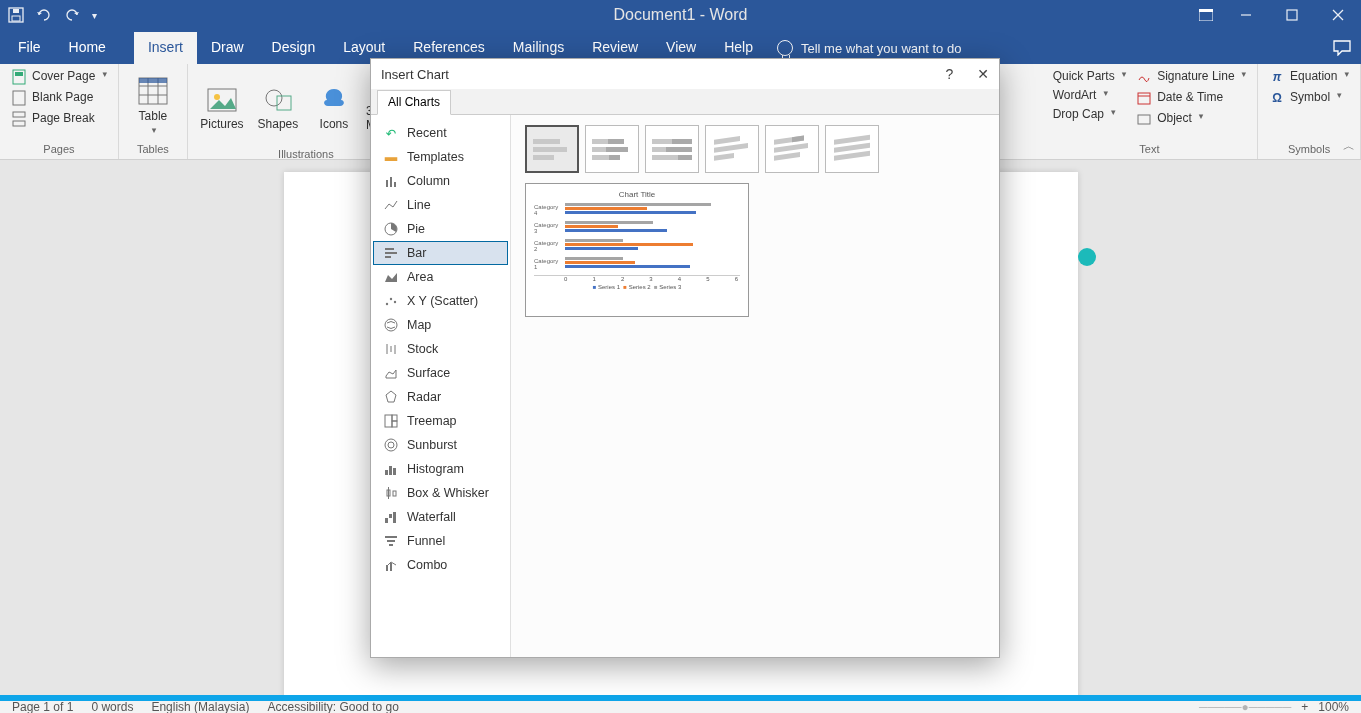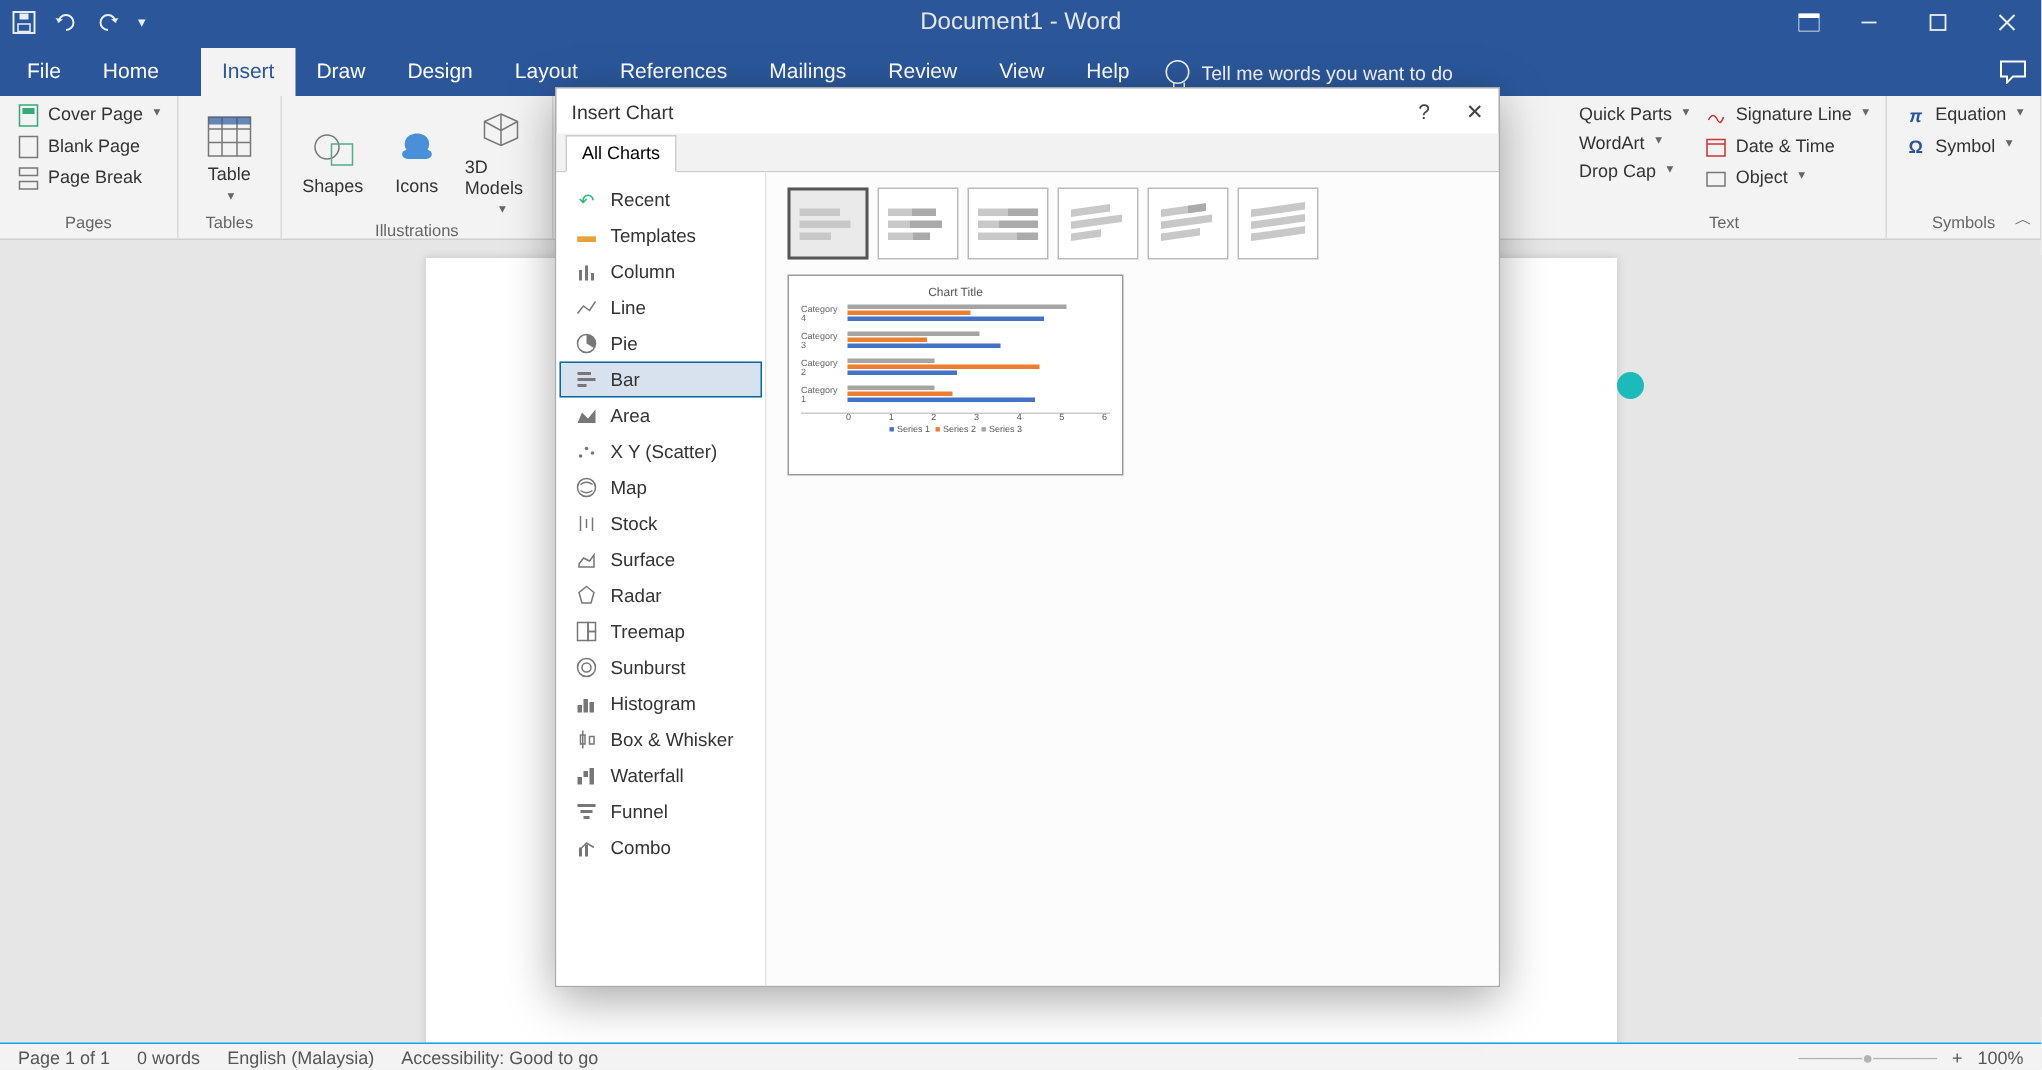--- a/index.html
+++ b/index.html
@@ -35,21 +35,21 @@
 .bigbtn { display: flex; flex-direction: column; align-items: center; justify-content: center; width: 52px; padding: 2px; font-size: 12px; color: #333; gap: 2px; }
 .bigbtn .bigic { width: 32px; height: 32px; display:flex; align-items:center; justify-content:center; }
 .ribbon-collapse { position: absolute; right: 6px; bottom: 4px; font-size: 12px; color: #666; }
 
 
 .docarea { position: absolute; top: 160px; left: 0; right: 0; bottom: 18px; background: #e6e6e6; display: flex; justify-content: center; overflow: hidden; }
 .page { width: 794px; min-height: 800px; background: #fff; margin-top: 12px; box-shadow: 0 0 6px rgba(0,0,0,.15); position: relative; }
 .scrollhint { position: absolute; right: -18px; top: 76px; width: 18px; height: 18px; border-radius: 50%; background: #1cbaba; }
 
 
-.statusbar { position: absolute; bottom: 0; left: 0; right: 0; height: 18px; background: #f3f3f3; border-top: 1px solid #0ea5e9; display: flex; align-items: center; font-size: 12px; color: #555; padding: 0 12px; gap: 18px; }
+.statusbar { position: absolute; bottom: 0; left: 0; right: 0; height: 18px; background: #f3f3f3; border-top: 6px solid #0ea5e9; display: flex; align-items: center; font-size: 12px; color: #555; padding: 0 12px; gap: 18px; }
 .statusbar .right { margin-left: auto; display: flex; gap: 10px; align-items: center; }
 
 
 .dialog { position: absolute; left: 370px; top: 58px; width: 630px; height: 600px; background: #fff; border: 1px solid #aaa; box-shadow: 0 8px 30px rgba(0,0,0,.35); display: flex; flex-direction: column; }
 .dlg-title { height: 30px; display: flex; align-items: center; padding: 0 10px; font-size: 13px; color: #333; }
 .dlg-titleicons { margin-left: auto; display: flex; gap: 24px; font-size: 14px; color: #444; }
 .dlg-tabrow { height: 26px; border-bottom: 1px solid #ccc; display: flex; padding-left: 6px; background: #f2f2f2; }
 .dlg-tab { padding: 4px 10px; font-size: 12px; border: 1px solid #ccc; border-bottom: 1px solid #fff; background: #fff; position: relative; top: 1px; }
 .dlg-body { flex: 1; display: flex; background: #f8f8f8; }
 .catlist { width: 140px; background: #fff; border-right: 1px solid #e0e0e0; padding: 6px 2px; }
@@ -134,21 +134,21 @@
   <div class="tab">Draw</div>
   <div class="tab">Design</div>
   <div class="tab">Layout</div>
   <div class="tab">References</div>
   <div class="tab">Mailings</div>
   <div class="tab">Review</div>
   <div class="tab">View</div>
   <div class="tab">Help</div>
   <div class="tellme">
     <span class="bulb"></span>
-    <span>Tell me words you want to do</span>
+    <span>Tell me what you want to do</span>
   </div>
   <span style="position:absolute; right:10px; top:40px; color:#fff;">
       <svg width="18" height="16">
         <path d="M1 1 H17 V11 H9 L5 15 V11 H1 Z" fill="none" stroke="#fff" stroke-width="1.3"></path>
       </svg>
     </span>
 </div>
 
 <div class="ribbon">
 
@@ -202,20 +202,30 @@
           </span>
         <span>Table</span>
           <span class="caret">▾</span>
       </div>
     </div>
     <div class="rgroup-label">Tables</div>
   </div>
 
   <div class="rgroup">
     <div class="rgroup-body">
+      <div class="bigbtn">
+          <span class="bigic">
+            <svg width="30" height="26">
+              <rect x="1" y="3" width="28" height="22" fill="none" stroke="#777"></rect>
+              <circle cx="10" cy="11" r="3" fill="#f5c242"></circle>
+              <path d="M3 23 L12 14 L18 20 L24 12 L29 23 Z" fill="#5a8"></path>
+            </svg>
+          </span>
+          <span>Pictures</span>
+        </div>
       <div class="bigbtn">
           <span class="bigic">
             <svg width="30" height="26">
               <circle cx="11" cy="12" r="8" fill="none" stroke="#777"></circle>
               <rect x="14" y="10" width="14" height="14" fill="none" stroke="#5a8"></rect>
             </svg>
           </span>
           <span>Shapes</span>
         </div>
       <div class="bigbtn">

